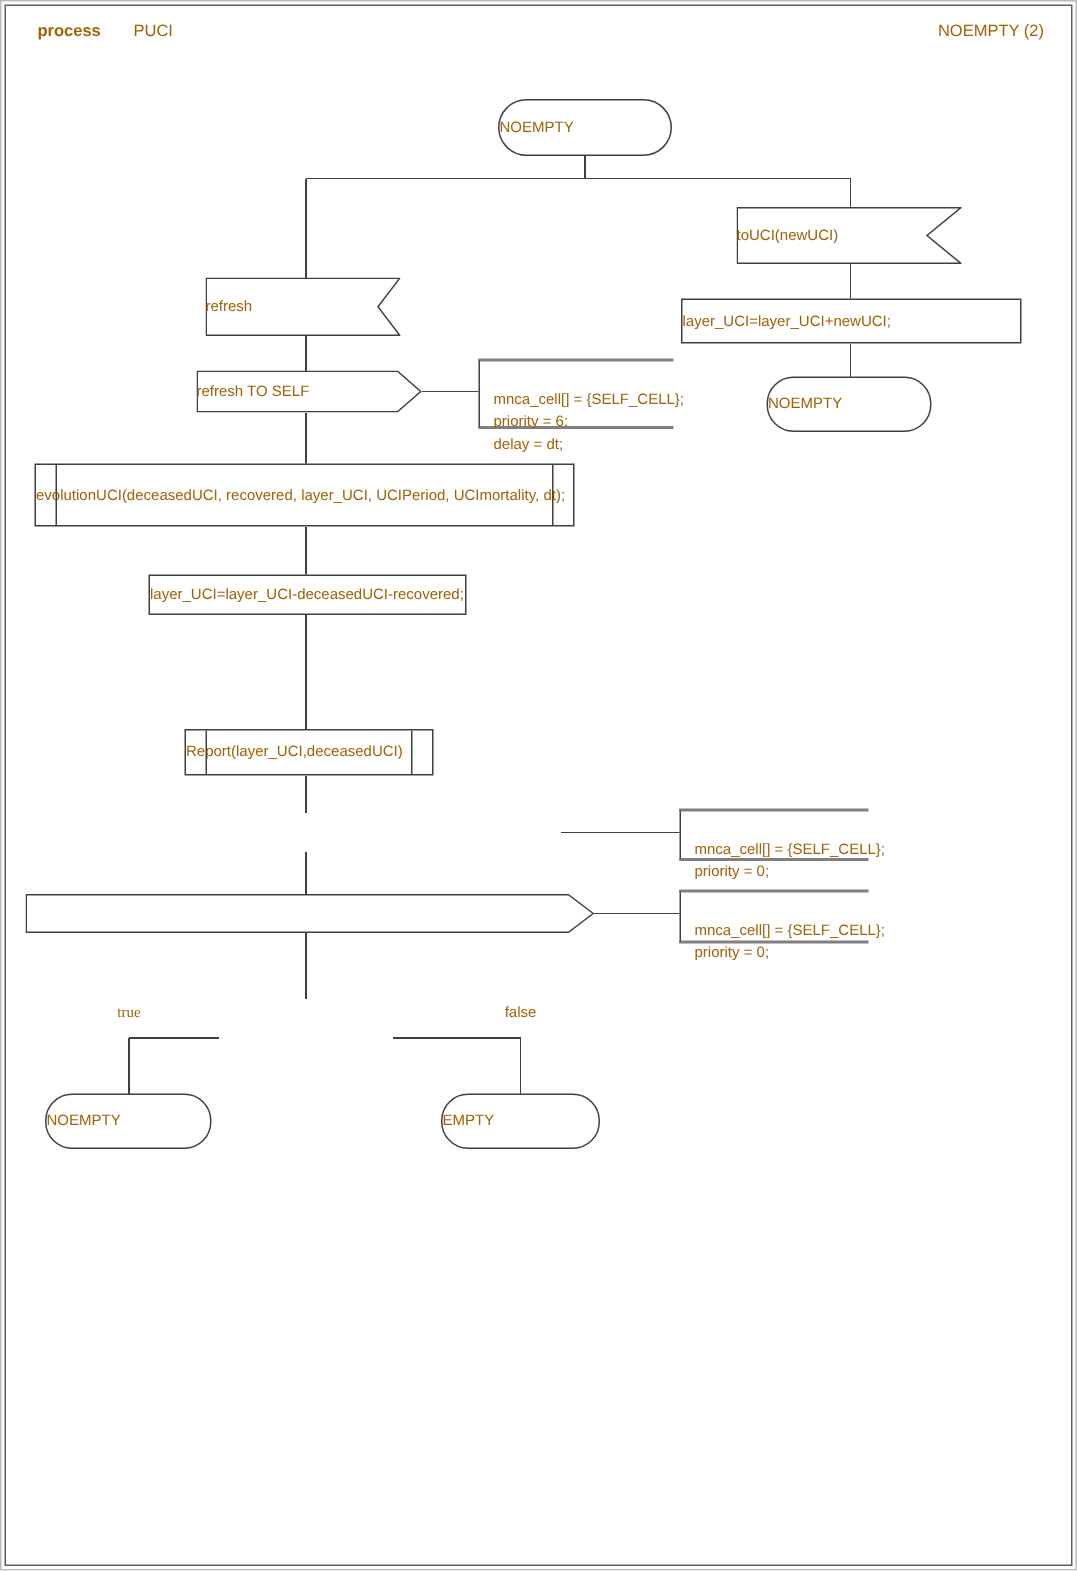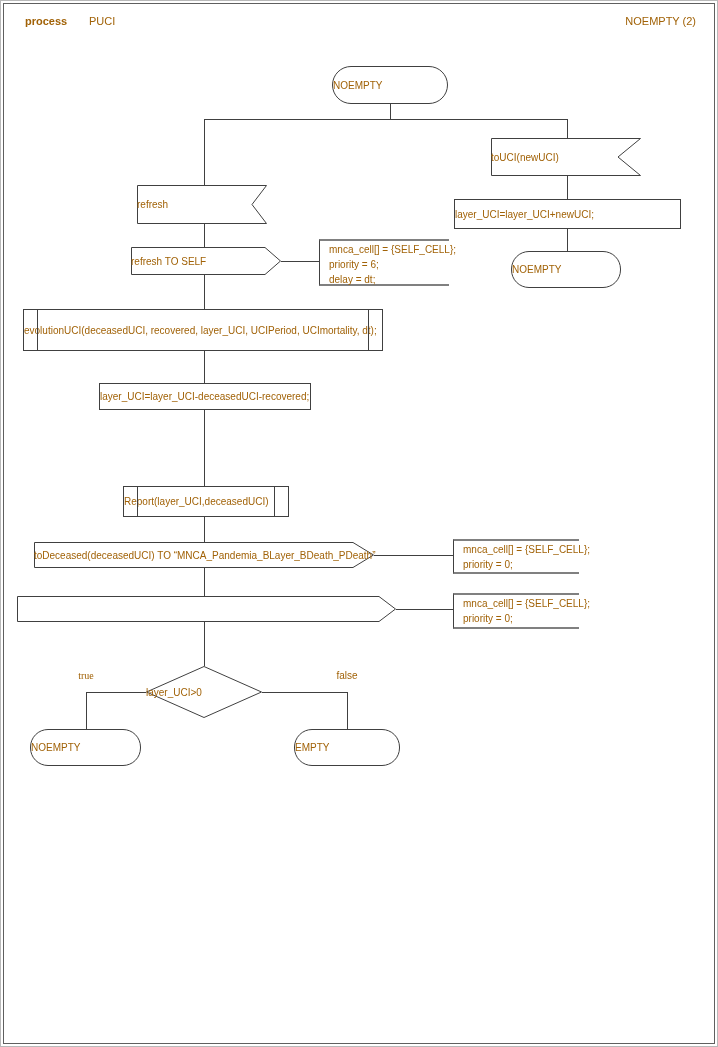--- a/index.html
+++ b/index.html
@@ -25,21 +25,21 @@
   .proc::before, .proc::after {
     content:""; position:absolute; top:0; bottom:0; width:1px; background:#404040;
   }
   .proc::before { left:13px; } .proc::after { right:13px; }
   .sig svg { position:absolute; inset:0; width:100%; height:100%; }
   .sig .lbl { position:relative; z-index:1; }
   .comment {
     position:absolute; background:#fff; display:block;
     border-top:2px solid #808080; border-bottom:2px solid #808080;
     border-left:1px solid #404040;
-    font-size:10px; line-height:15px; padding:1px 0 0 9px; white-space:nowrap;
+    font-size:10px; line-height:15px; padding:18px 0 0 9px; white-space:nowrap;
   }
   .branch-label { position:absolute; width:50px; text-align:center; font-size:10px; }
 </style>
 </head>
 <body>
 
 <div class="page">
   <div class="frame"></div>
 
   <span class="hdr-kind">process</span>
@@ -97,49 +97,37 @@
   </div>
 
   <div class="node box" style="left:98px;top:382px;width:212px;height:27px;">
     <span class="lbl">layer_UCI=layer_UCI-deceasedUCI-recovered;</span>
   </div>
 
   <div class="node proc" style="left:122px;top:485px;width:166px;height:31px;">
     <span class="lbl">Report(layer_UCI,deceasedUCI)</span>
   </div>
 
-  <div class="node sig" style="left:33px;top:541px;width:340px;height:26px;">
-    <svg viewBox="0 0 340 26" preserveAspectRatio="none">
-      <polygon points="0.5,0.5 319,0.5 339.5,13 319,25.5 0.5,25.5" fill="#fff" stroke="#404040" stroke-width="1"></polygon>
-    </svg>
-    <span class="lbl" style="padding-right:21px;">toDeceased(deceasedUCI) TO “MNCA_Pandemia_BLayer_BDeath_PDeath”</span>
-  </div>
 
   <div class="comment" style="left:452px;top:538px;width:126px;height:35px;">
     <div>mnca_cell[] = {SELF_CELL};</div>
     <div>priority = 0;</div>
   </div>
 
   <div class="node sig" style="left:16px;top:595px;width:379px;height:26px;">
     <svg viewBox="0 0 379 26" preserveAspectRatio="none">
       <polygon points="0.5,0.5 362,0.5 378.5,13 362,25.5 0.5,25.5" fill="#fff" stroke="#404040" stroke-width="1"></polygon>
     </svg>
   </div>
 
   <div class="comment" style="left:452px;top:592px;width:126px;height:36px;">
     <div>mnca_cell[] = {SELF_CELL};</div>
     <div>priority = 0;</div>
   </div>
 
-  <div class="node sig" style="left:145px;top:665px;width:116px;height:52px;">
-    <svg viewBox="0 0 116 52" preserveAspectRatio="none">
-      <polygon points="58,0.5 115.5,26 58,51.5 0.5,26" fill="#fff" stroke="#404040" stroke-width="1"></polygon>
-    </svg>
-    <span class="lbl">layer_UCI&gt;0</span>
-  </div>
 
   <span class="branch-label" style="left:60px;top:669px;font-family:Liberation Serif, serif;">true</span>
   <span class="branch-label" style="left:321px;top:669px;">false</span>
 
   <div class="node stadium" style="left:29px;top:728px;width:111px;height:37px;border-radius:18px;">
     <span class="lbl">NOEMPTY</span>
   </div>
 
   <div class="node stadium" style="left:293px;top:728px;width:106px;height:37px;border-radius:18px;">
     <span class="lbl">EMPTY</span>

